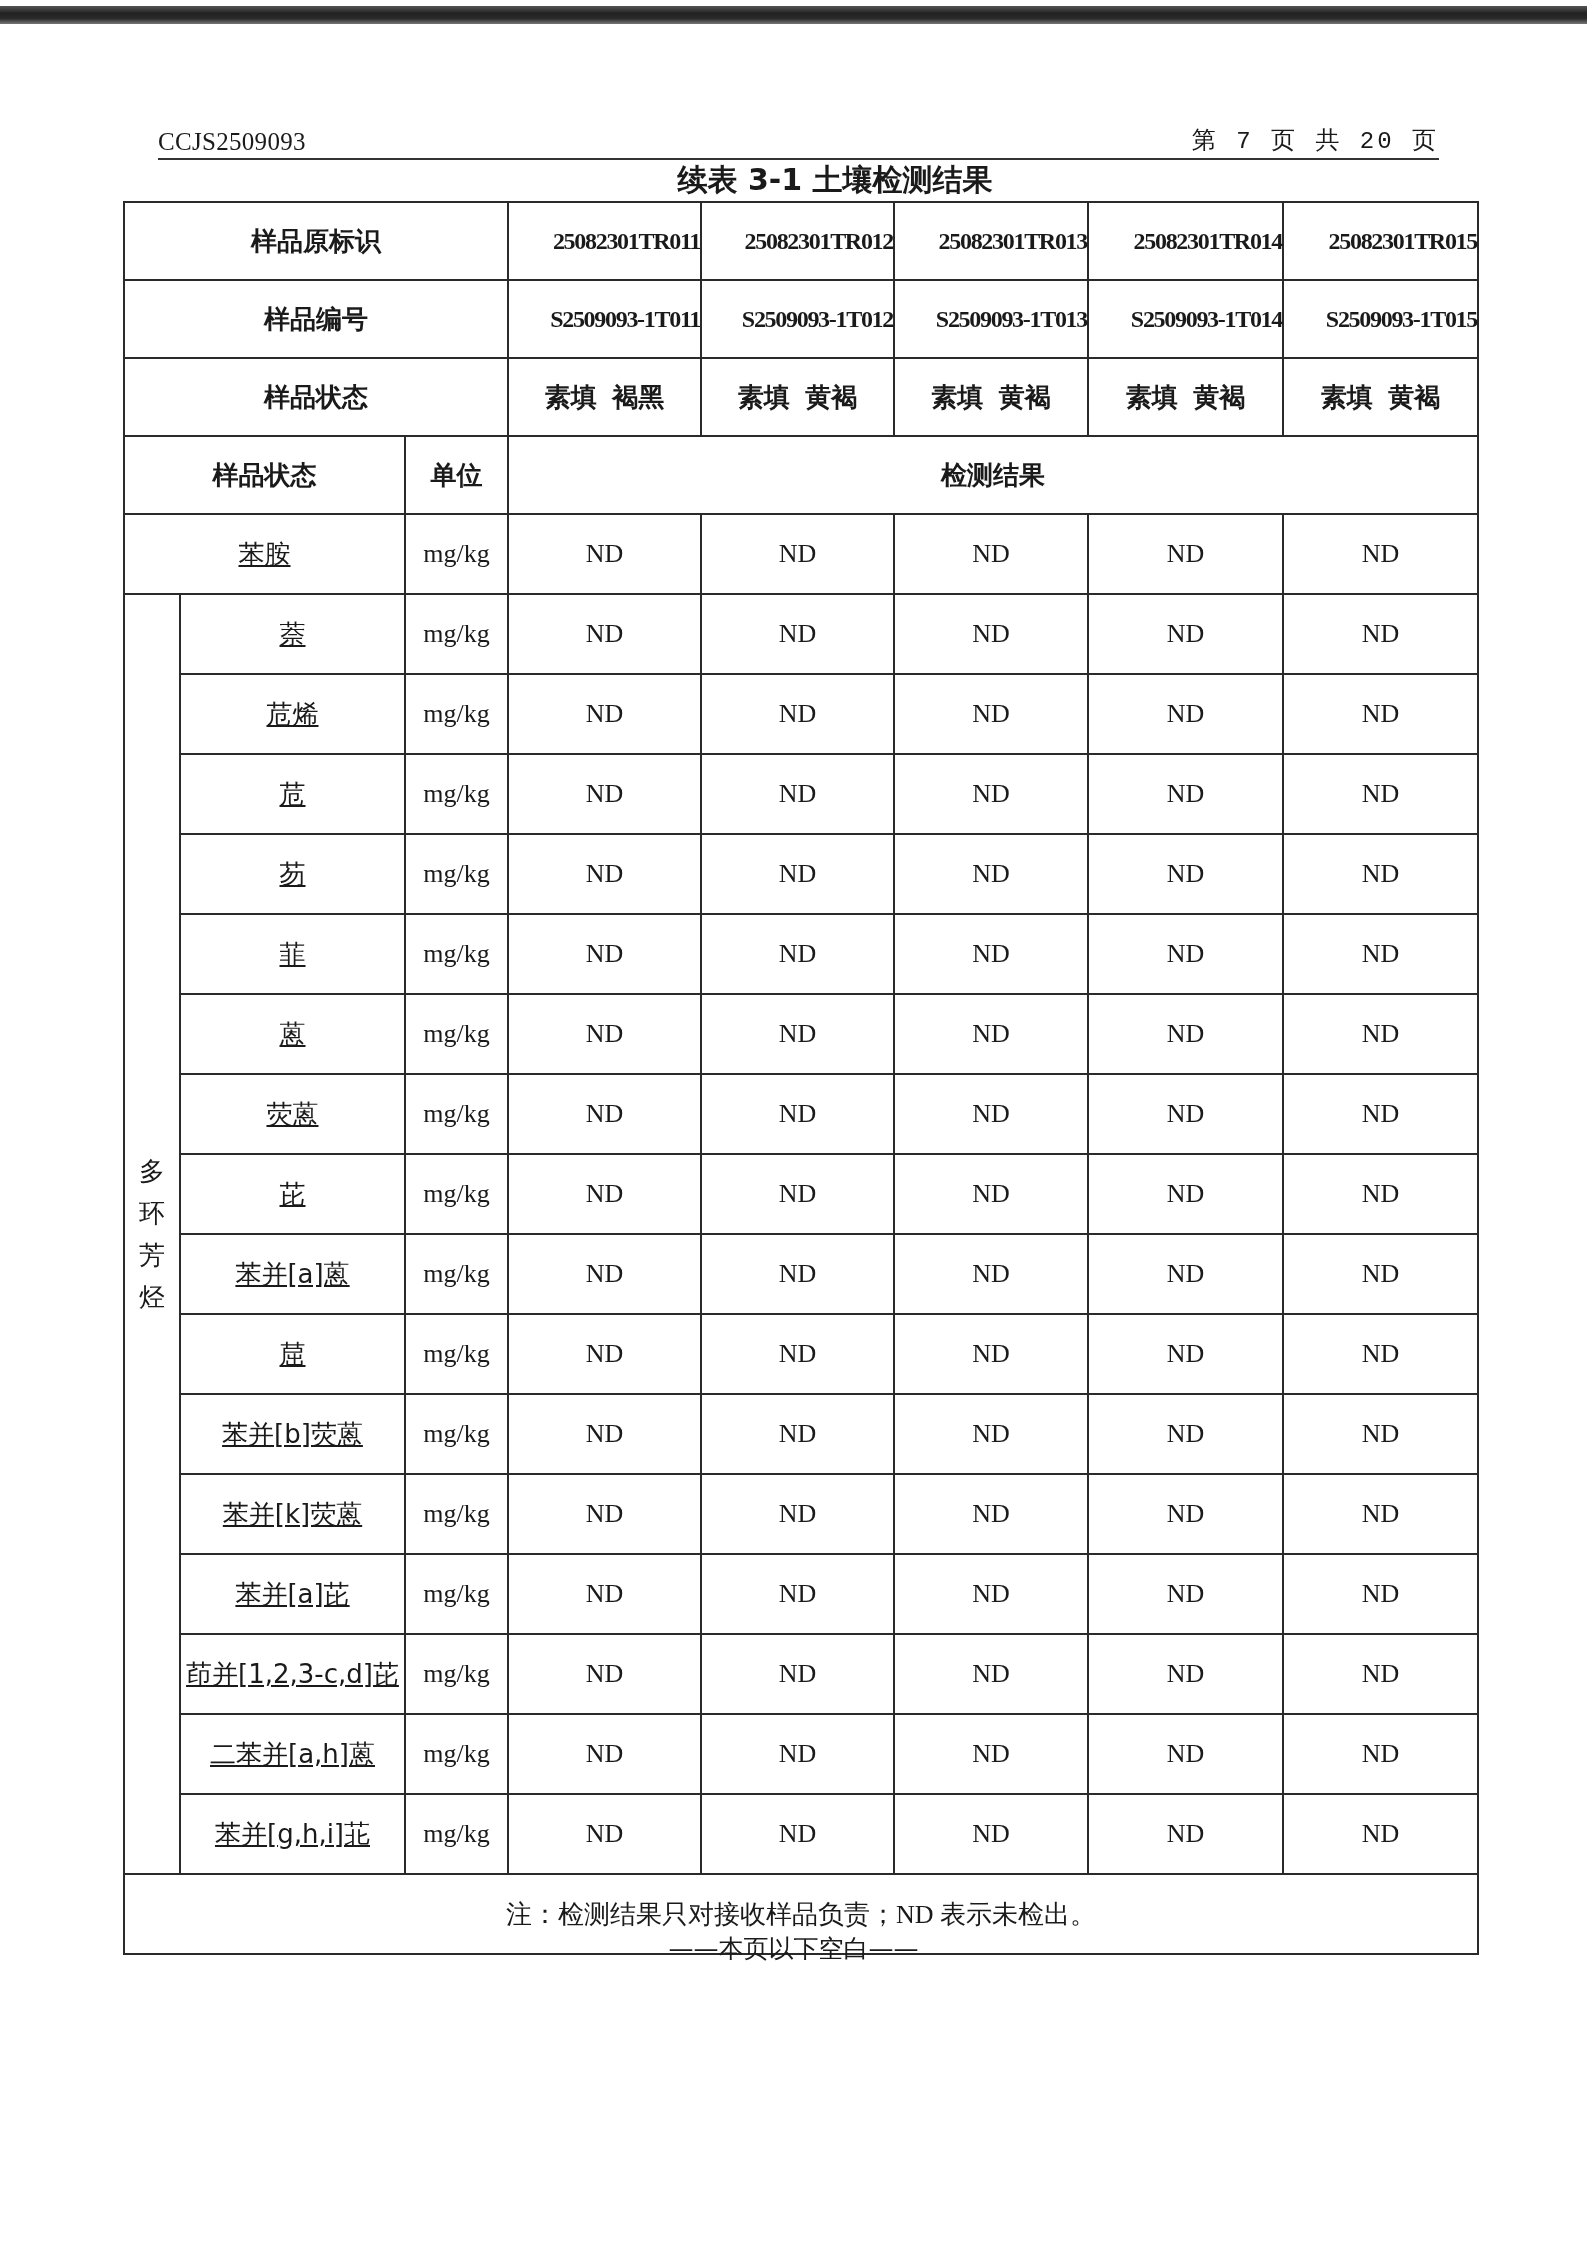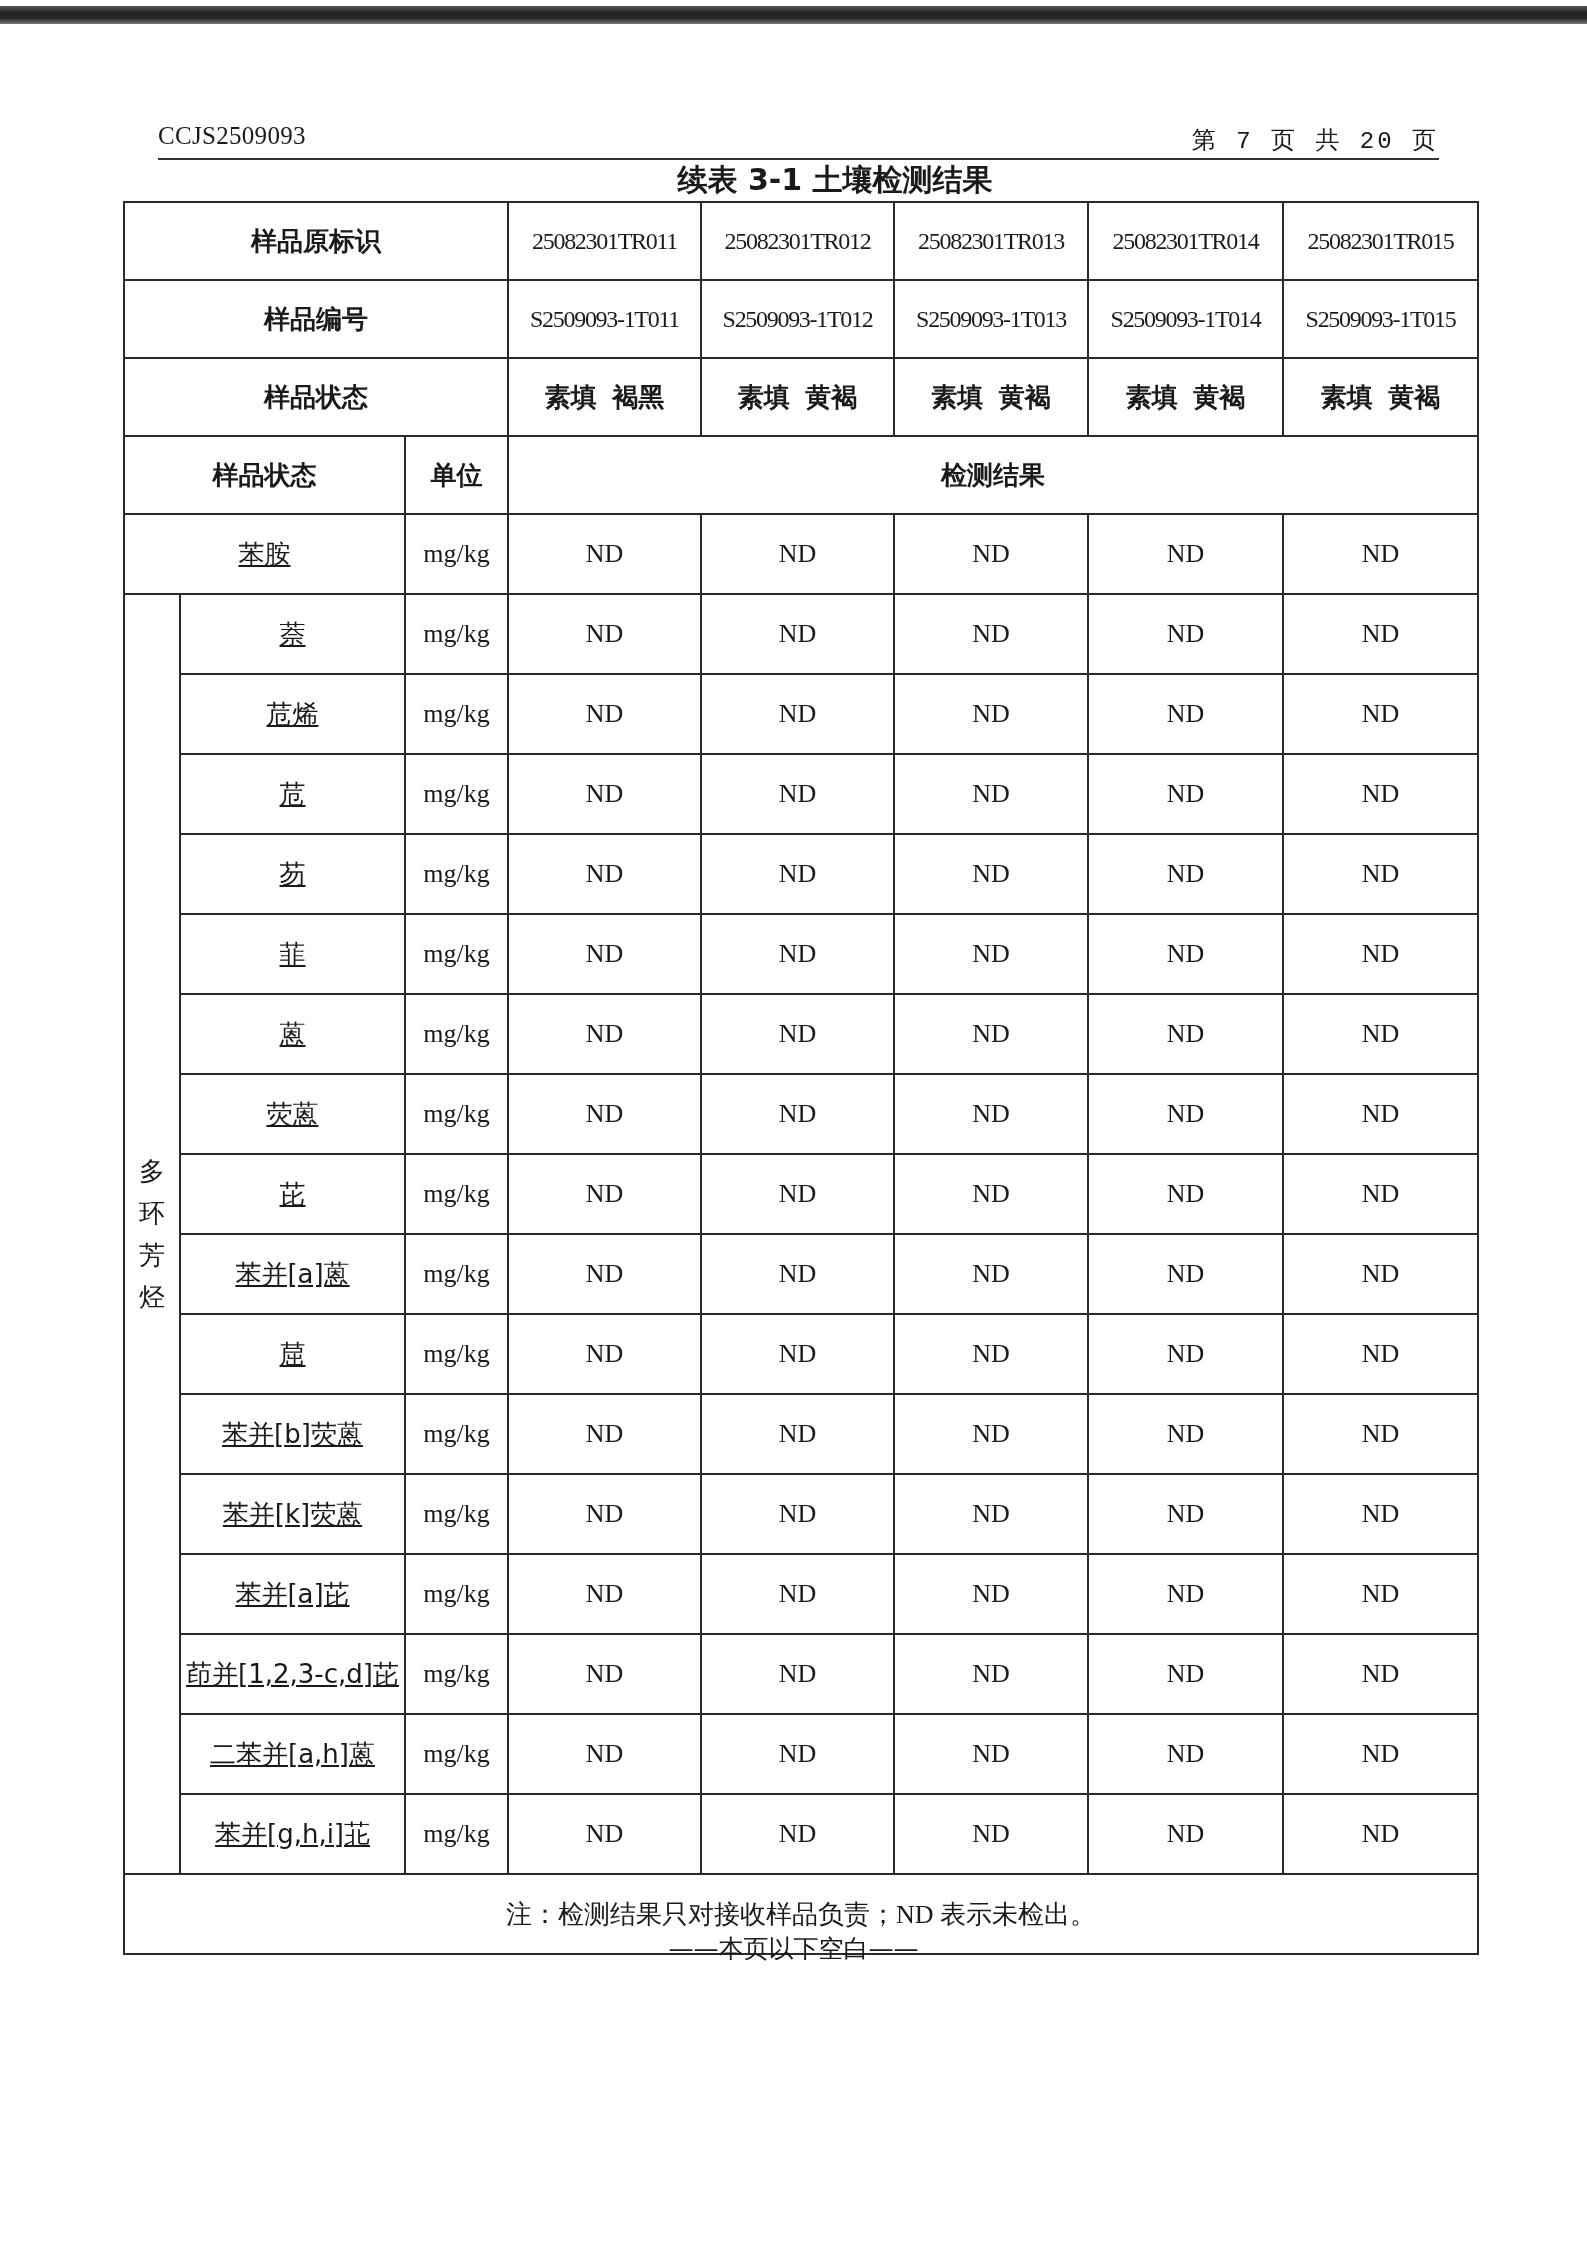--- a/index.html
+++ b/index.html
@@ -2,31 +2,31 @@
 <html><head>
 <meta charset="utf-8">
 <style>
   html, body { margin:0; padding:0; background:#ffffff; }
   body { width:1587px; height:2243px; position:relative; overflow:hidden;
          font-family:"Liberation Serif","DejaVu Serif",serif; color:#1a1a1a; }
   .scan-bar { position:absolute; left:0; top:6px; width:1587px; height:18px;
               background:linear-gradient(#555,#222 40%,#2a2a2a 70%,#777); }
   .hdr { position:absolute; top:122px; left:158px; right:148px; height:36px;
          border-bottom:2px solid #333; }
-  .hdr-left { position:absolute; left:0; bottom:8px; font-size:25px; letter-spacing:0.3px; }
+  .hdr-left { position:absolute; left:0; bottom:2px; font-size:25px; letter-spacing:0.3px; }
   .hdr-right { position:absolute; right:0; bottom:2px; font-size:24px; letter-spacing:3px;font-family:Liberation Mono, monospace; }
   .title { position:absolute; top:160px; left:0; width:1670px; text-align:center;
            font-family:"DejaVu Sans",sans-serif; font-weight:bold; font-size:30px; }
   table.res { position:absolute; left:123px; top:201px; width:1354px;
               border-collapse:collapse; table-layout:fixed; }
   table.res td { border:2px solid #2a2a2a; text-align:center; vertical-align:middle;
                  padding:0; font-size:26px; }
   .hrow td { height:76px; }
   .hrow td.bold { font-weight:bold; font-family:Liberation Mono, monospace; font-size:26px; }
-  .hrow td.idb { font-weight:normal; font-size:24px; letter-spacing:-1.3px; }
+  .hrow td.idb { font-weight:bold; font-size:24px; letter-spacing:-1.3px;text-align:right; }
   .drow td { height:78px; }
   .cat { font-family:"DejaVu Sans",sans-serif; font-size:26px; line-height:42px; }
   .cat span { display:block; }
   .note td { height:78px; font-family:Liberation Serif, serif; font-size:21px;margin-top:24px; }
   .zh { font-family:"DejaVu Sans",sans-serif; font-size:25px;text-decoration:underline; }
   .footer { position:absolute; top:1932px; left:0; width:1587px; text-align:center;
             font-family:"DejaVu Sans",sans-serif; font-size:25px; box-sizing:border-box; }
 </style>
 </head>
 <body>

